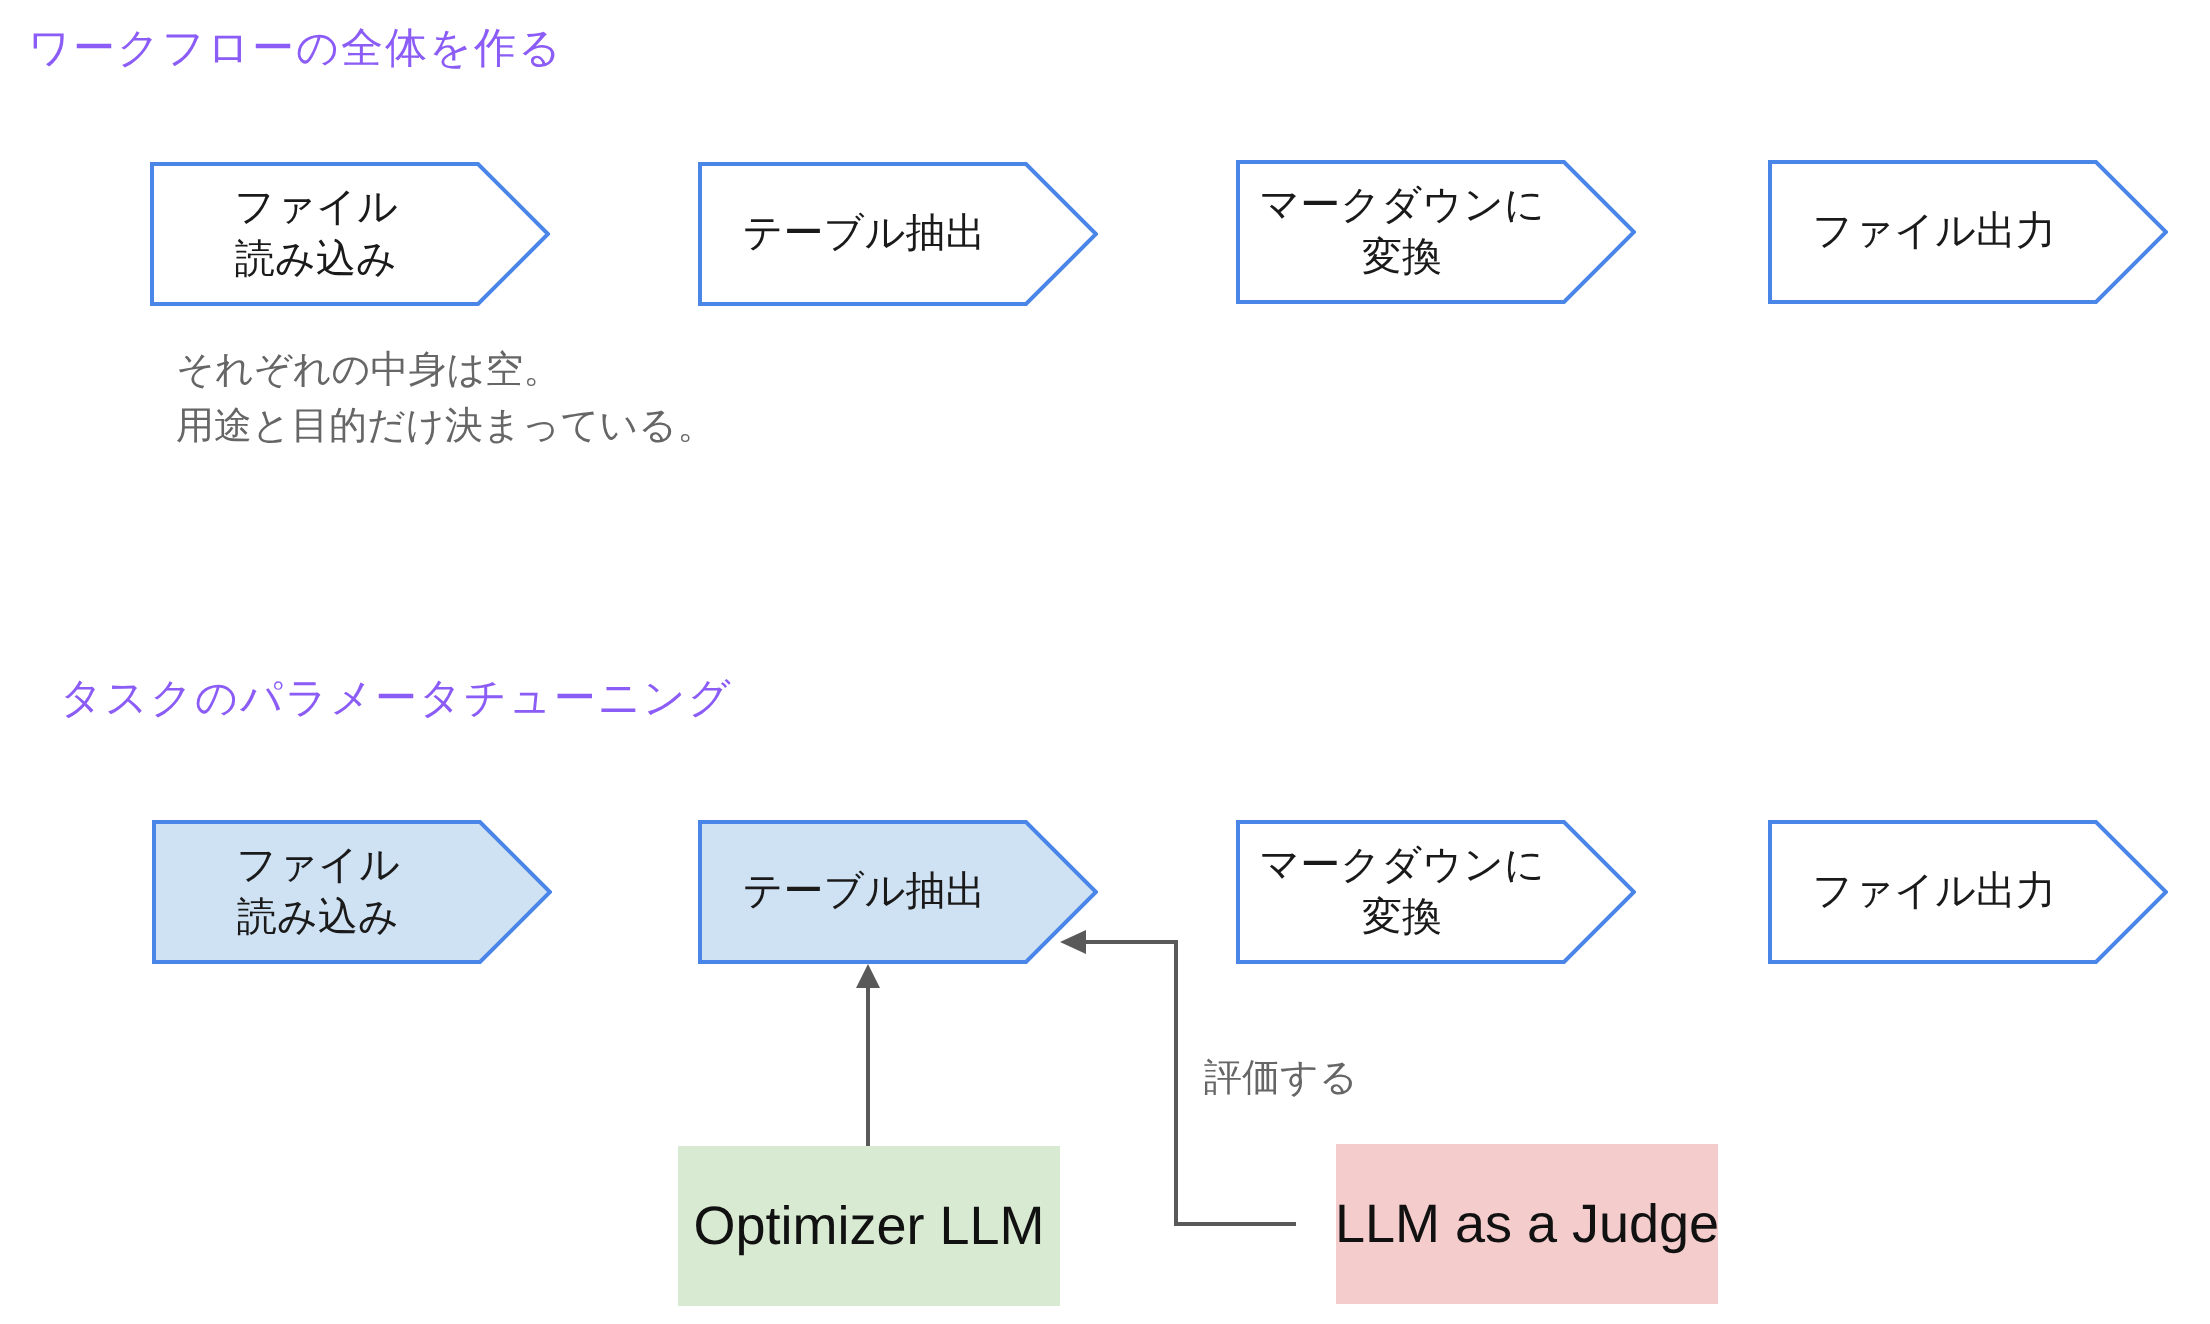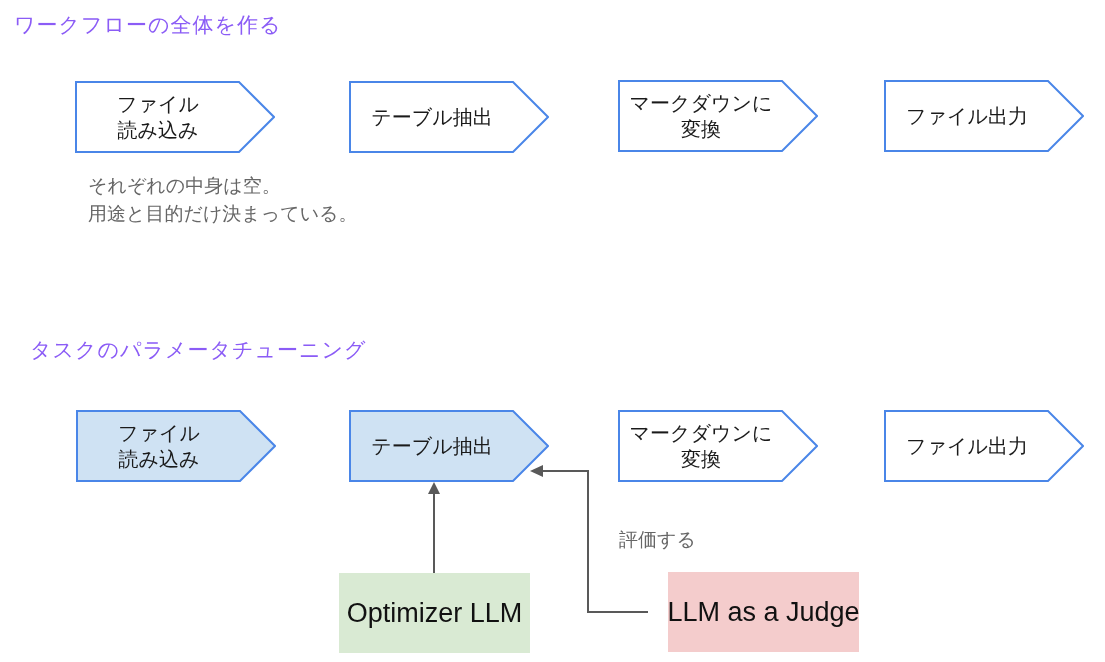--- a/index.html
+++ b/index.html
@@ -98,21 +98,21 @@
   </div>
 
   <div class="pbox" style="left:884px;top:410px;">
     <svg viewBox="0 0 200 72" preserveAspectRatio="none">
       <polygon points="1,1 164,1 199,36 164,71 1,71"></polygon>
     </svg>
     <span class="pbox-label">ファイル出力</span>
   </div>
 
 
-  <div class="note" style="left:619px;top:526px;">評価する</div>
+  <div class="note" style="left:602px;top:526px;">評価する</div>
 
   <div class="llm-box optimizer" style="left:339px;top:573px;">
     <span>Optimizer LLM</span>
   </div>
 
   <div class="llm-box judge" style="left:668px;top:572px;align-items:center;">
     <span>LLM as a Judge</span>
   </div>
 
   <svg id="connector-layer" width="1105" height="662" viewBox="0 0 1105 662">

